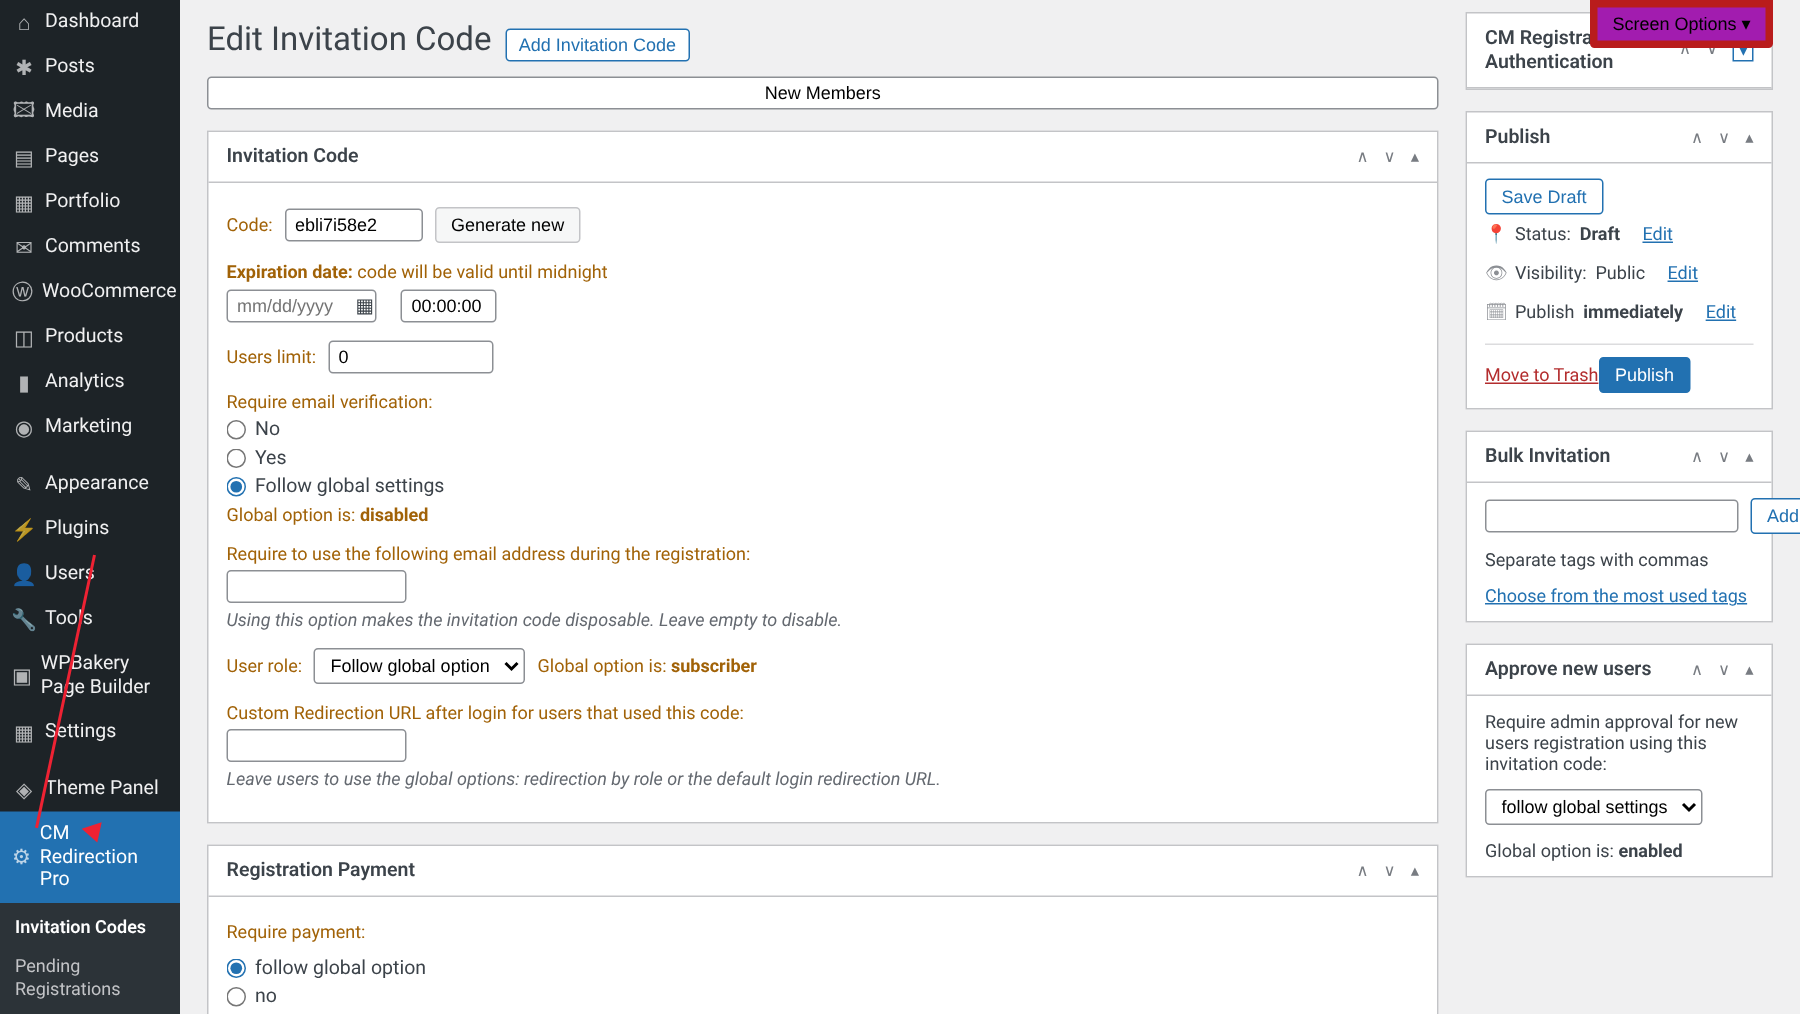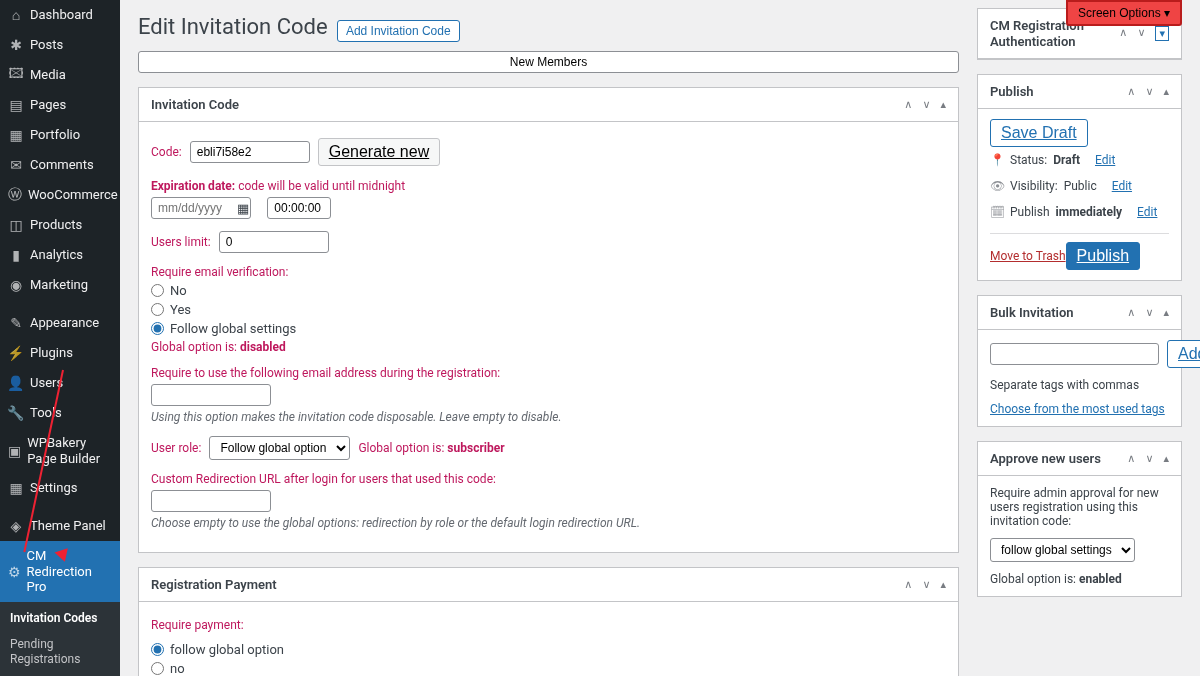--- a/index.html
+++ b/index.html
@@ -10,35 +10,35 @@
 .sidebar .menu-item.active { background: #2271b1; color: #fff; }
 .sidebar .menu-item .icon { width: 16px; height: 16px; display: inline-flex; align-items: center; justify-content: center; font-size: 14px; opacity: 0.7; }
 .sidebar .menu-item .label { font-size: 13px; line-height: 1.2; }
 .sidebar .sub-items { background: #2c3338; padding: 4px 0; }
 .sidebar .sub-item { padding: 5px 10px; font-size: 12px; color: #c3c4c7; cursor: pointer; line-height: 1.3; }
 .sidebar .sub-item.current { color: #fff; font-weight: 600; }
 .content { flex: 1; padding: 8px 18px; display: flex; gap: 18px; position: relative; }
 .main-col { flex: 1; min-width: 0; }
 .side-col { width: 205px; flex-shrink: 0; }
 .screen-opts { position: absolute; top: 0; right: 18px; }
-.screen-btn { background: #ef4444; border: 2px solid #b91c1c; padding: 4px 10px; font-size: 12px; cursor: pointer; border-radius: 0 0 3px 3px; }
+.screen-btn { background: #a21caf; border: 5px solid #b91c1c; padding: 4px 10px; font-size: 12px; cursor: pointer; border-radius: 0 0 3px 3px; }
 h1.title { font-size: 22px; font-weight: 400; margin: 6px 0 12px; display: inline-block; }
 .add-btn { border: 1px solid #2271b1; color: #2271b1; background: #fff; padding: 3px 8px; border-radius: 3px; font-size: 12px; cursor: pointer; vertical-align: middle; margin-left: 6px; }
 .title-input { width: 100%; padding: 6px 12px; font-size: 18px; border: 1px solid #8c8f94; border-radius: 3px; background: #fff; margin-bottom: 14px; text-align: center; }
 .metabox { background: #fff; border: 1px solid #c3c4c7; margin-bottom: 14px; }
 .metabox-header { display: flex; align-items: center; justify-content: space-between; padding: 9px 12px; border-bottom: 1px solid #c3c4c7; }
 .metabox-header .mh-title { font-weight: 600; font-size: 13px; }
 .mh-ctrl { display: flex; gap: 10px; color: #787c82; font-size: 11px; }
 .mh-ctrl span { cursor: pointer; }
 .metabox-body { padding: 10px 12px; }
 .field { margin: 6px 0 12px; }
 .field-inline { display: flex; align-items: center; gap: 8px; }
-label, .lbl { font-size: 12px; color: #be185d; }
+label, .lbl { font-size: 12px; color: #a16207; }
 input[type=text], input[type=date], input[type=time], input[type=number], select { border: 1px solid #8c8f94; border-radius: 3px; padding: 3px 6px; font-size: 12px; background: #fff; }
-.btn { border: 1px solid #c3c4c7; background: #f6f7f7; padding: 4px 10px; border-radius: 3px; cursor: pointer; font-size: 16px; text-decoration: underline; }
+.btn { border: 1px solid #c3c4c7; background: #f6f7f7; padding: 4px 10px; border-radius: 3px; cursor: pointer; font-size: 12px; }
 .btn-primary { background: #2271b1; border-color: #2271b1; color: #fff; }
 .btn-outline { border: 1px solid #2271b1; color: #2271b1; background: #fff; }
 .radio-opt { display: flex; align-items: center; gap: 6px; margin: 4px 0; }
 .radio-opt input { accent-color: #2271b1; }
 .hint { font-style: italic; color: #646970; font-size: 12px; margin-top: 4px; }
 .publish-row { display: flex; align-items: center; gap: 6px; padding: 6px 0; font-size: 12px; }
 .publish-row .picon { width: 14px; color: #8c8f94; }
 .link { color: #2271b1; text-decoration: underline; cursor: pointer; }
 .trash-link { color: #b32d2e; text-decoration: underline; cursor: pointer; }
 .publish-actions { display: flex; justify-content: flex-start; align-items: center; padding-top: 8px; border-top: 1px solid #dcdcde; margin-top: 8px; }
@@ -148,21 +148,21 @@
           <span class="mh-title">Invitation Code</span>
           <span class="mh-ctrl">
               <span>∧</span>
               <span>∨</span>
               <span>▴</span>
             </span>
         </div>
         <div class="metabox-body">
           <div class="field field-inline">
             <span class="lbl">Code:</span>
-            <input type="text" style="width: 120px;" value="ebli7i58e2">
+            <input type="text" style="width: 92px;" value="ebli7i58e2">
             <button class="btn">Generate new</button>
           </div>
           <div class="field">
             <span class="lbl"><b>Expiration date:</b> <span>code will be valid until midnight</span></span>
             <div class="field-inline" style="margin-top:4px">
               <input type="text" style="width: 100px;" placeholder="mm/dd/yyyy">
                 <span style="margin-left:-22px;margin-right:10px">▦</span>
               <input type="text" style="width: 64px;" value="00:00:00">
             </div>
           </div>
@@ -192,21 +192,21 @@
             <div class="hint">Using this option makes the invitation code disposable. Leave empty to disable.</div>
           </div>
           <div class="field field-inline">
             <span class="lbl">User role:</span>
             <select><option>Follow global option</option></select>
             <span class="lbl"><span>Global option is: </span><b>subscriber</b></span>
           </div>
           <div class="field">
             <div class="lbl">Custom Redirection URL after login for users that used this code:</div>
             <input type="text" style="width: 120px; margin-top: 4px;">
-            <div class="hint">Choose empty to use the global options: redirection by role or the default login redirection URL.</div>
+            <div class="hint">Leave users to use the global options: redirection by role or the default login redirection URL.</div>
           </div>
         </div>
       </div>
 
       <div class="metabox">
         <div class="metabox-header">
           <span class="mh-title">Registration Payment</span>
           <span class="mh-ctrl">
               <span>∧</span>
               <span>∨</span>

